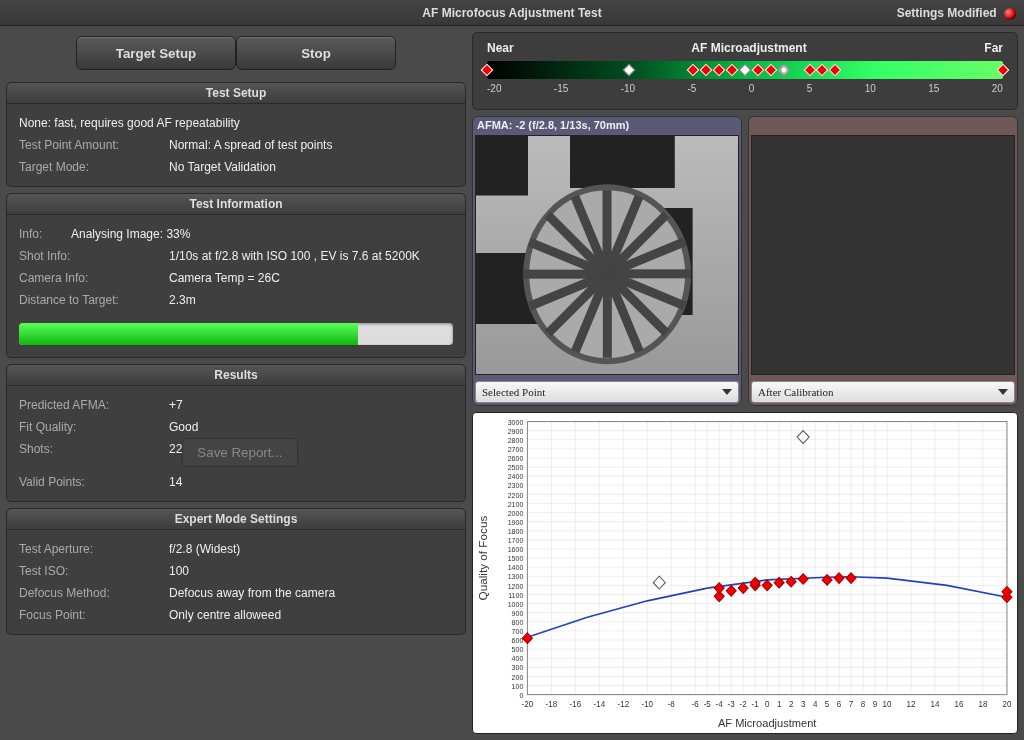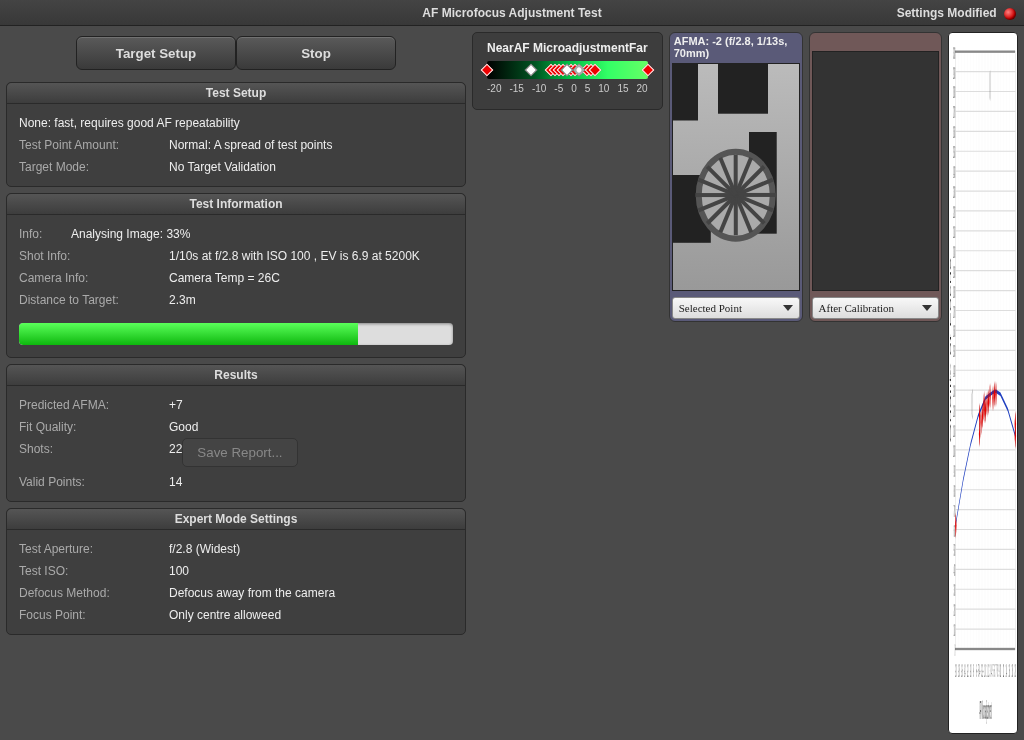--- a/index.html
+++ b/index.html
@@ -32,21 +32,21 @@
     border-radius: 50%; vertical-align: middle; margin-left: 4px;
     box-shadow: inset -1px -1px 2px rgba(0,0,0,0.5);
   }
   .main {
     display: flex;
     height: calc(100% - 26px);
     padding: 6px;
     gap: 6px;
   }
   .left { width: 460px; display: flex; flex-direction: column; gap: 6px; }
-  .right { flex: 1; display: flex; flex-direction: row; gap: 6px; }
+  .right { flex: 1; display: flex; flex-direction: column; gap: 6px; }
 
   .btnrow { display: flex; gap: 0; justify-content: center; padding: 4px 0 6px; }
   .big-btn {
     width: 160px; height: 34px;
     background: linear-gradient(#5a5a5a,#3a3a3a);
     border: 1px solid #222; border-radius: 6px;
     color: #ddd; font-weight: bold;
     box-shadow: inset 0 1px 0 rgba(255,255,255,0.15);
     cursor: pointer;
   }
@@ -200,21 +200,21 @@
 
     <div class="panel">
       <div class="panel-h">Test Information</div>
       <div class="panel-body">
         <div class="kv">
             <div class="k" style="width:52px">Info:</div>
             <div class="v">Analysing Image: 33%</div>
           </div>
         <div class="kv">
             <div class="k">Shot Info:</div>
-            <div class="v">1/10s at f/2.8 with ISO 100 , EV is 6.9 at 5200K</div>
+            <div class="v">1/10s at f/2.8 with ISO 100 , EV is 7.6 at 5200K</div>
           </div>
         <div class="kv">
             <div class="k">Camera Info:</div>
             <div class="v">Camera Temp = 26C</div>
           </div>
         <div class="kv">
             <div class="k">Distance to Target:</div>
             <div class="v">2.3m</div>
           </div>
         <div class="progress-out">

